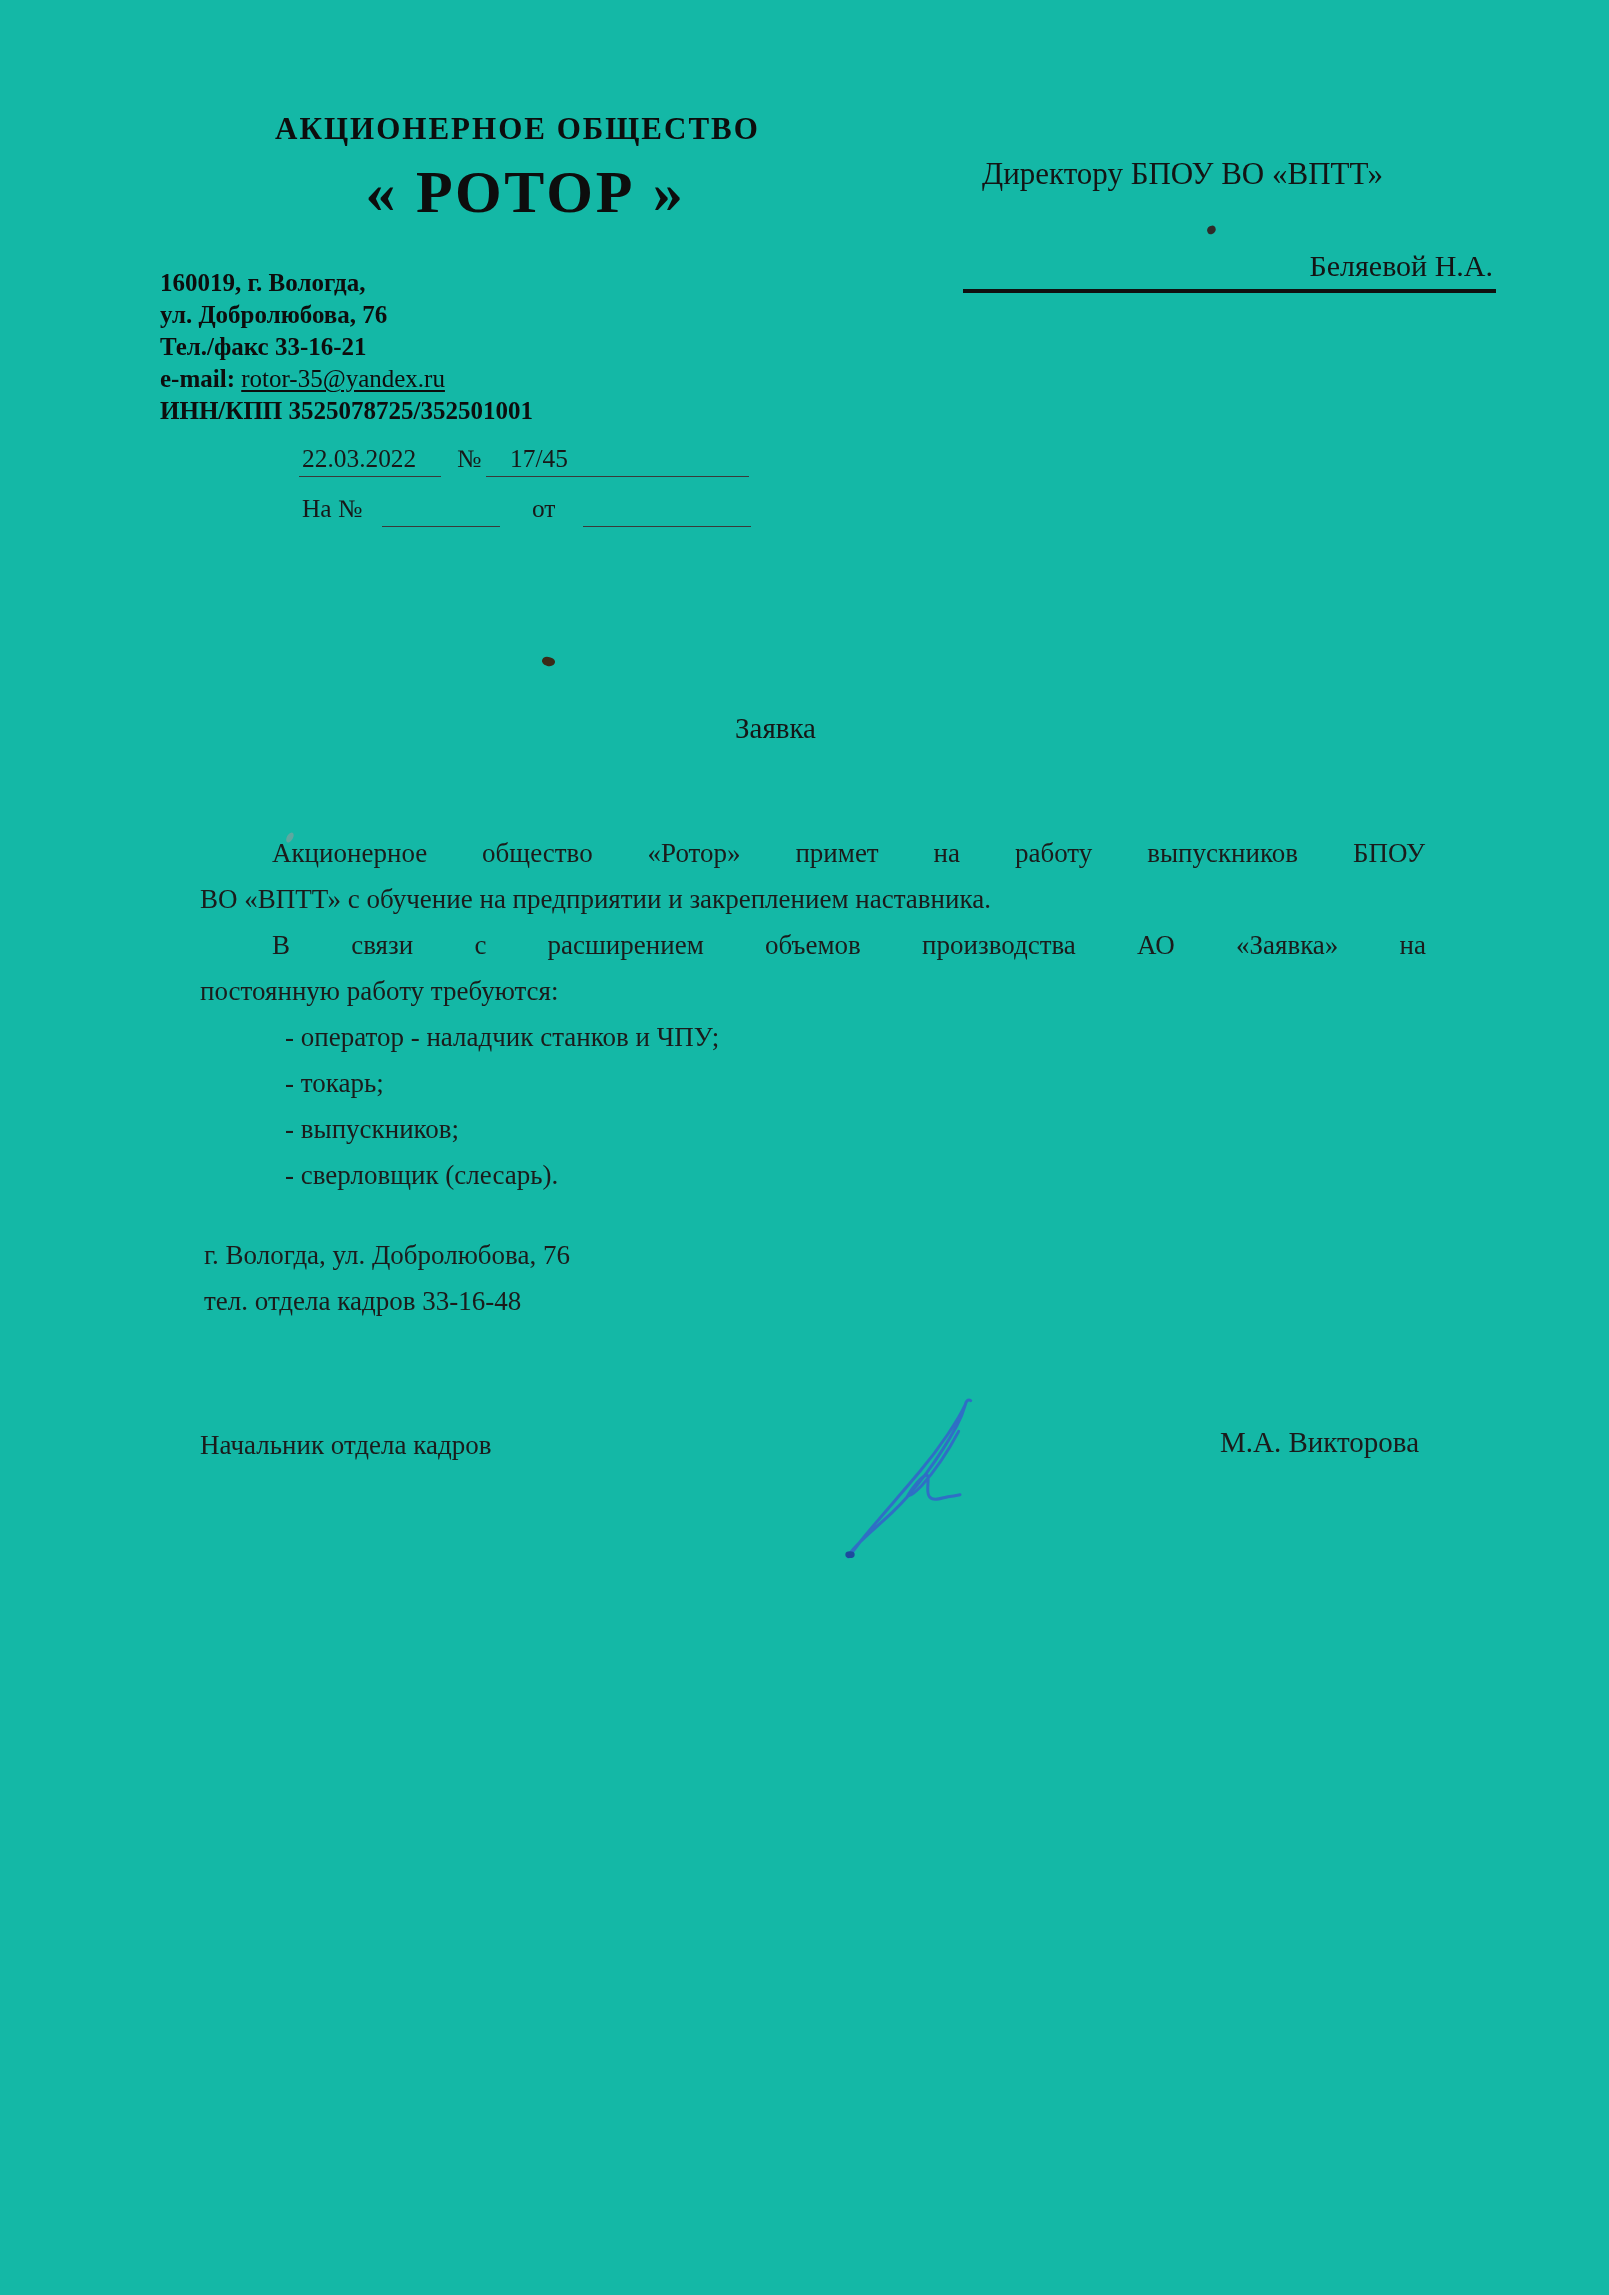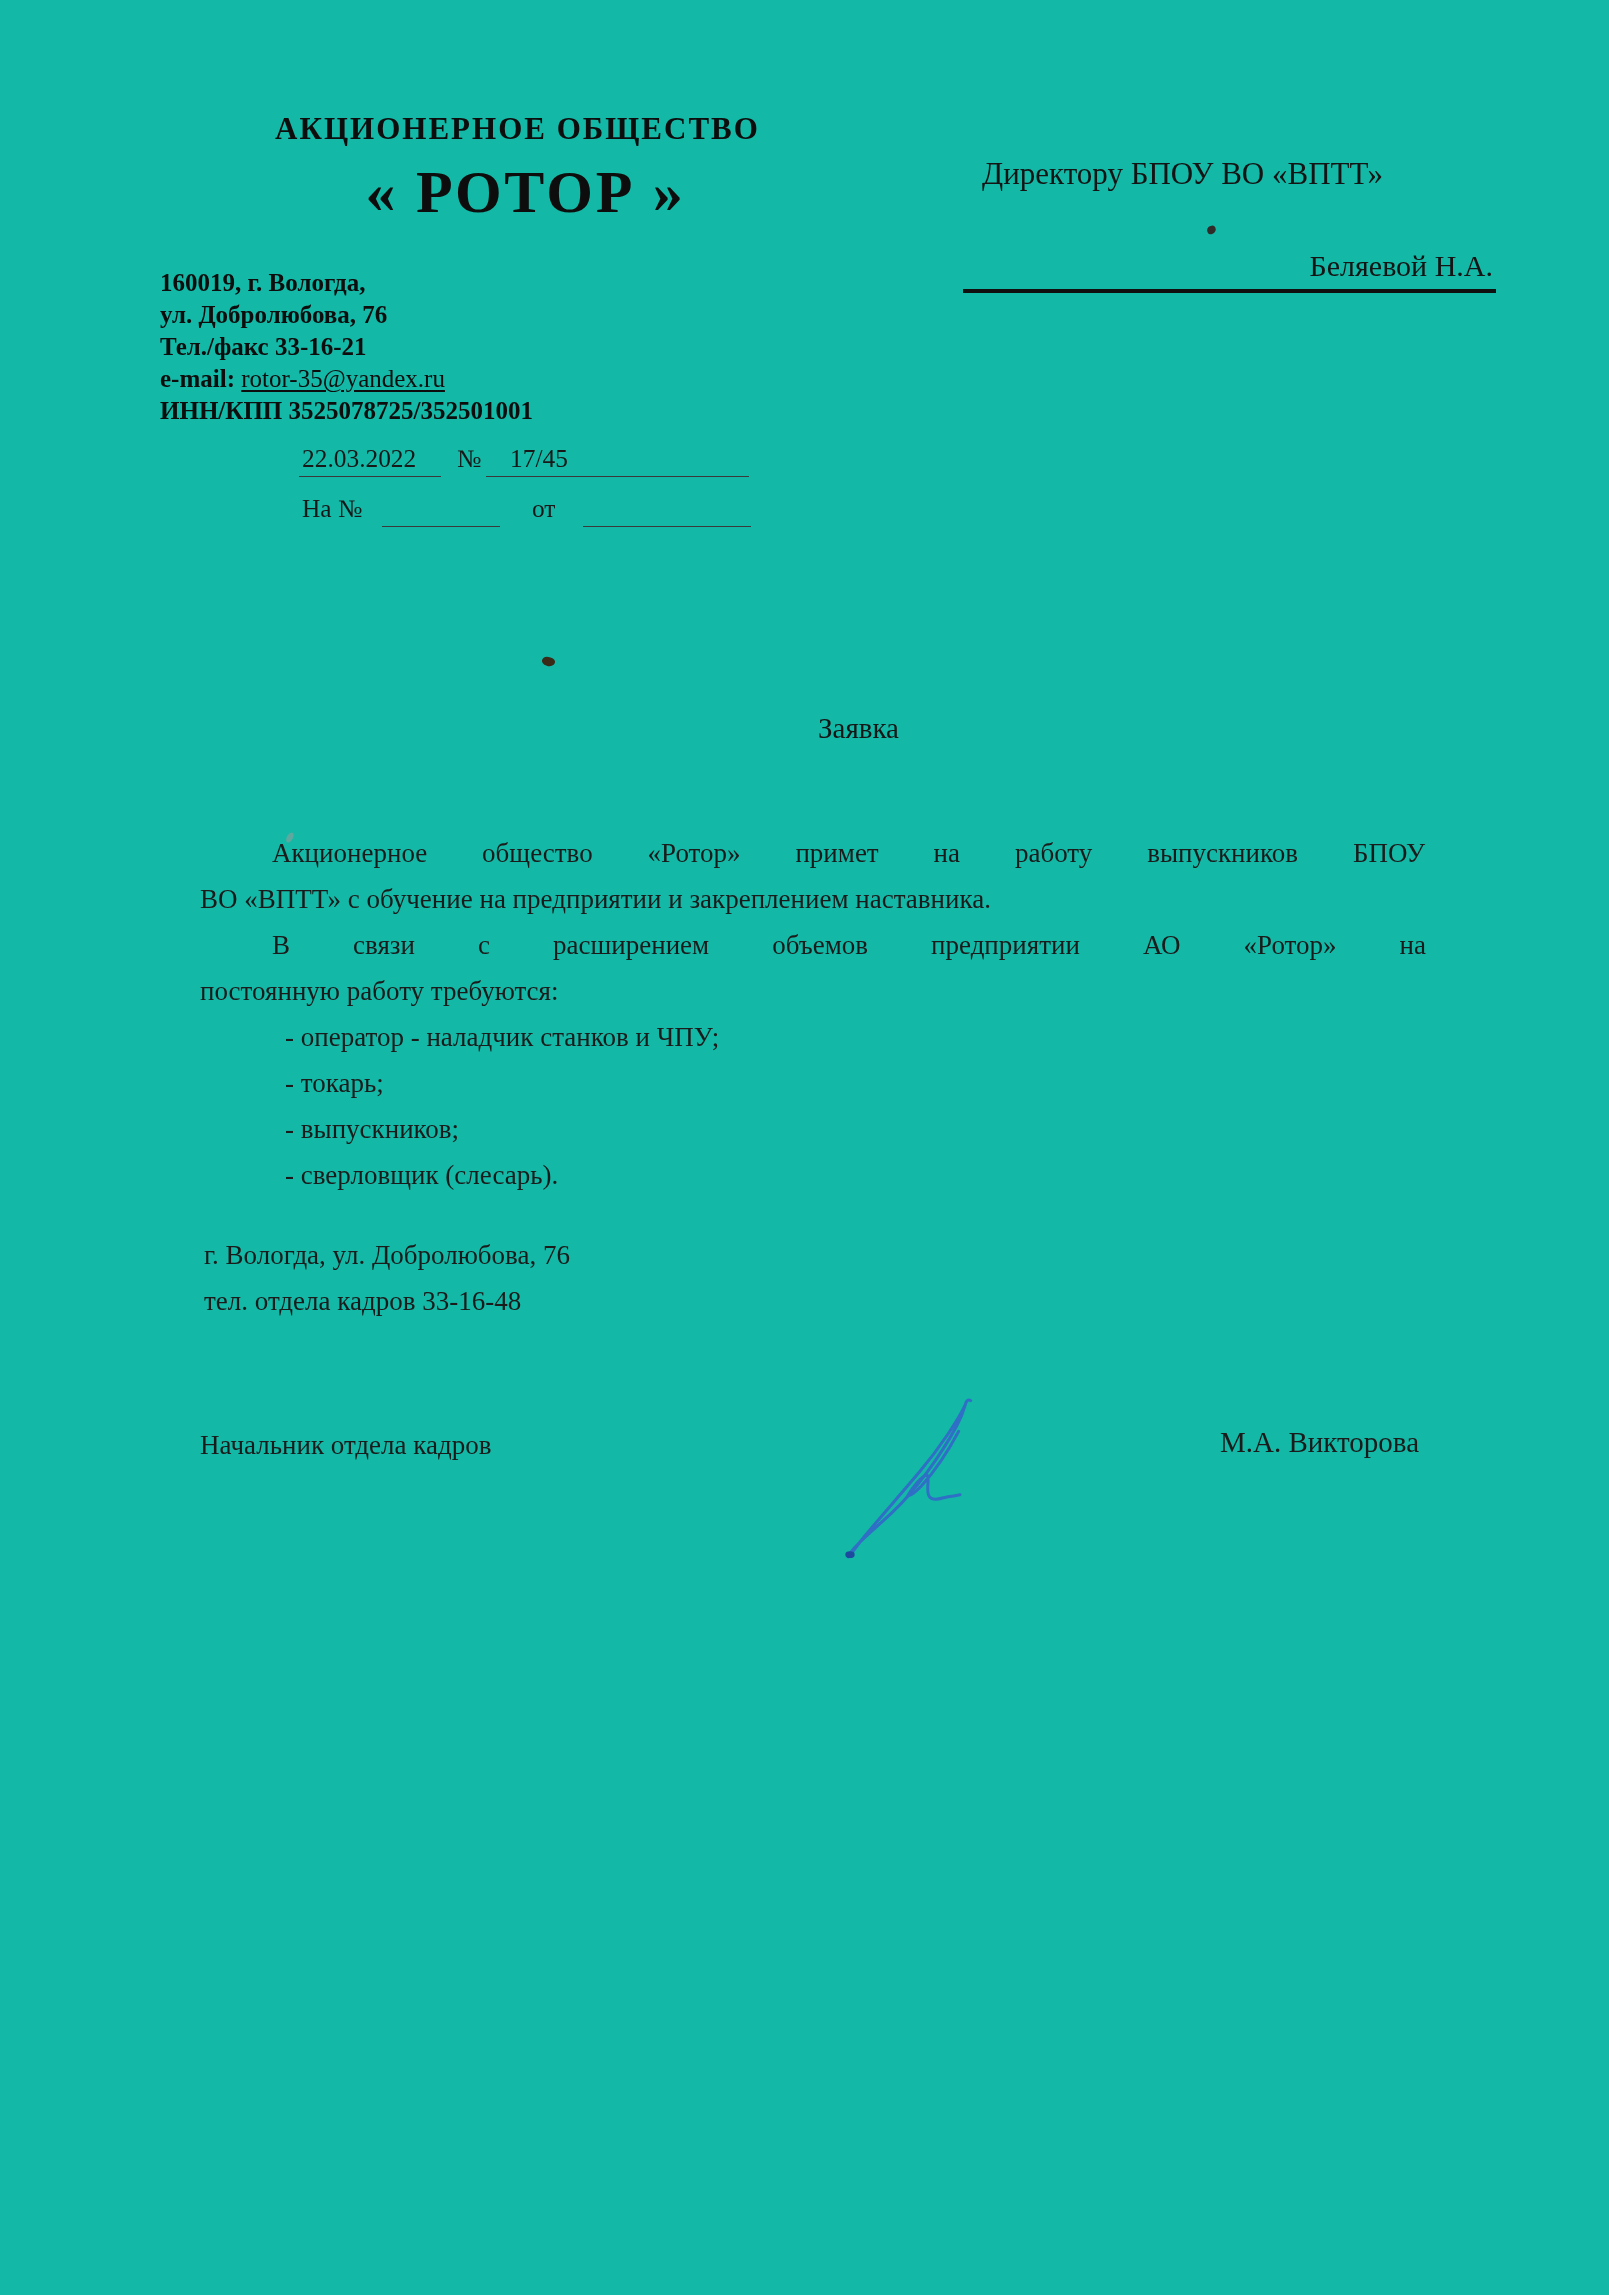--- a/index.html
+++ b/index.html
@@ -21,21 +21,21 @@
     font-size:25px;font-weight:bold;line-height:32px;color:#0d0d0d;}
   .lh-block .email-value{font-weight:normal;text-decoration:underline;text-underline-offset:3.3px;}
   
   .ref{font-size:25.4px;color:#181818;}
   .rule{position:absolute;border-top:1.3px solid #3a3a3a;height:0;}
   
   .addr1{left:982px;top:157px;width:528px;font-size:31px;color:#141414;}
   .addr2{left:1136px;top:249px;width:357px;text-align:right;font-size:30px;color:#141414;}
   .thickline{left:963px;top:289px;width:533px;height:4px;background:#101010;}
   
-  .title{left:735px;top:712px;width:247px;text-align:center;font-size:29px;color:#161616;}
+  .title{left:735px;top:712px;width:247px;text-align:left;font-size:29px;color:#161616;}
   .bodyline{font-size:27px;color:#1b1b1b;white-space:nowrap;margin-top:32px;}
   .just{white-space:normal;text-align:justify;text-align-last:justify;}
   
   .sig-pos{left:200px;top:1430px;font-size:27px;color:#1b1b1b;}
   .sig-name{left:1220px;top:1426px;font-size:29px;color:#1b1b1b;}
   .sig-ink{left:828px;top:1390px;width:160px;height:180px;}
   
   .speck{position:absolute;border-radius:50% 40% 55% 45%;}
   .speck1{left:542px;top:657px;width:12.7px;height:8.7px;background:#3a2a18;transform:rotate(18deg);}
   .speck2{left:1207px;top:226px;width:8.7px;height:8px;background:#2f2c2a;transform:rotate(-25deg);}
@@ -69,21 +69,21 @@
   <div class="rule" style="left:583px;top:526px;width:168px;"></div>
 
   <div class="abs addr1">Директору БПОУ ВО «ВПТТ»</div>
   <div class="abs addr2">Беляевой Н.А.</div>
   <div class="abs thickline"></div>
 
   <div class="abs title">Заявка</div>
 
   <div class="abs bodyline just" style="left:272px;top:806px;width:1153px;">Акционерное общество  «Ротор» примет на работу выпускников БПОУ</div>
   <div class="abs bodyline" style="left:200px;top:852px;">ВО «ВПТТ» с  обучение на предприятии и закреплением наставника.</div>
-  <div class="abs bodyline just" style="left:272px;top:898px;width:1154px;">В связи с расширением объемов предприятии АО «Ротор» на</div>
+  <div class="abs bodyline just" style="left:272px;top:898px;width:1154px;">В связи с расширением объемов производства АО «Заявка» на</div>
   <div class="abs bodyline" style="left:200px;top:944px;">постоянную работу требуются:</div>
 
   <div class="abs bodyline" style="left:285px;top:990px;">- оператор - наладчик станков и ЧПУ;</div>
   <div class="abs bodyline" style="left:285px;top:1036px;">- токарь;</div>
   <div class="abs bodyline" style="left:285px;top:1082px;">- выпускников;</div>
   <div class="abs bodyline" style="left:285px;top:1128px;">- сверловщик (слесарь).</div>
 
   <div class="abs bodyline" style="left:204px;top:1208px;">г. Вологда, ул. Добролюбова, 76</div>
   <div class="abs bodyline" style="left:204px;top:1254px;">тел. отдела кадров 33-16-48</div>
 

